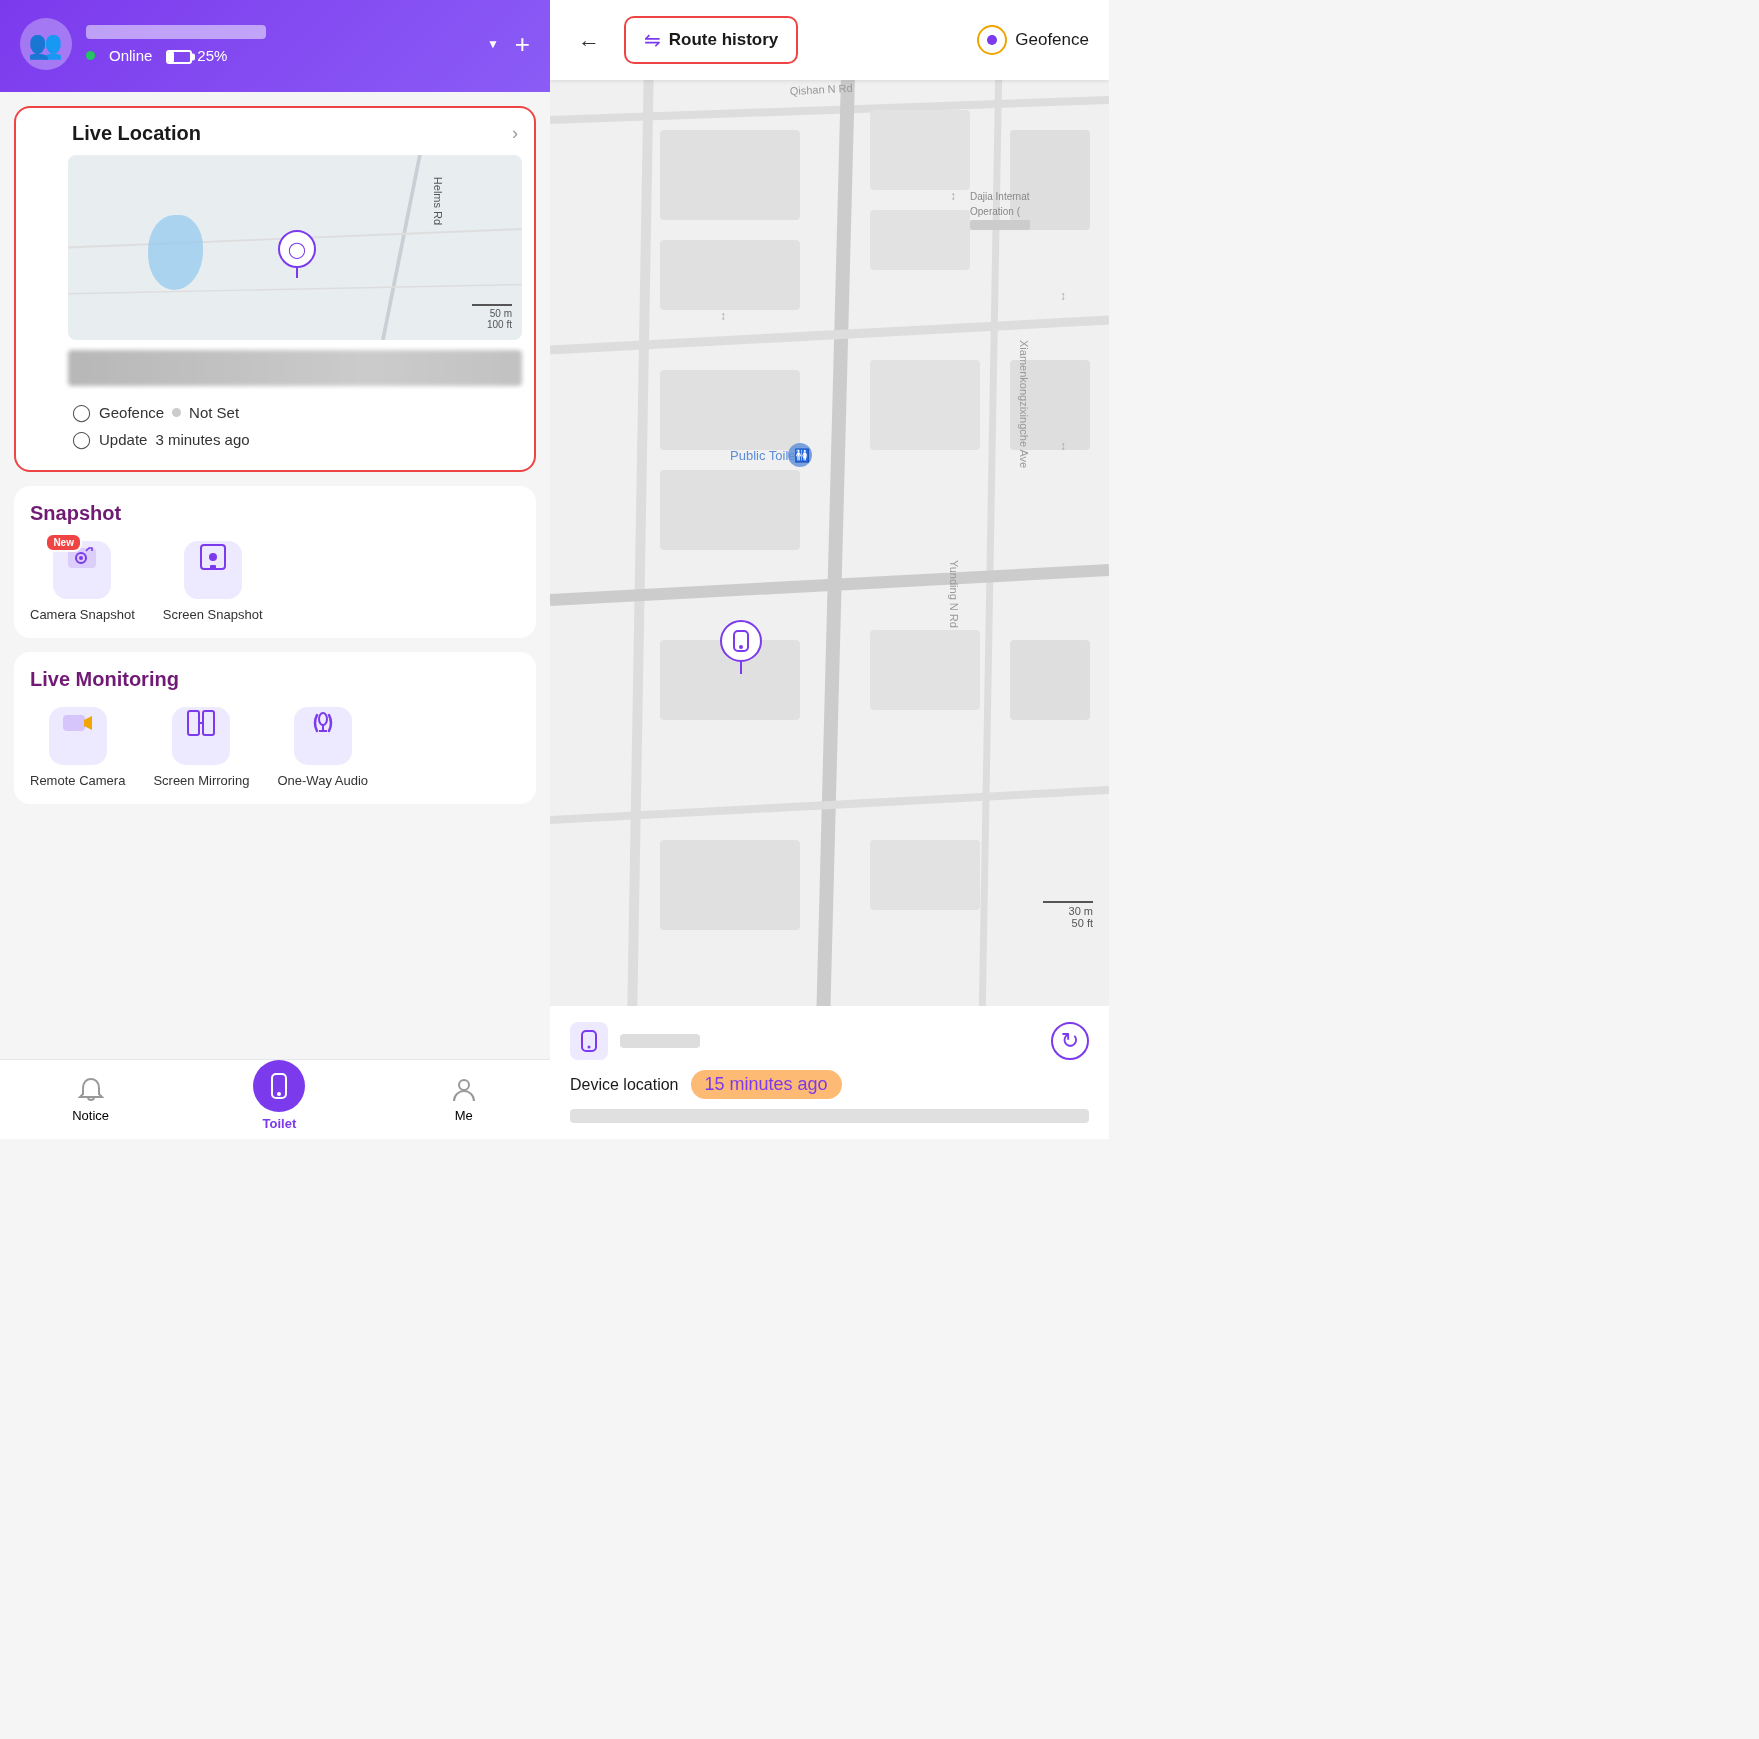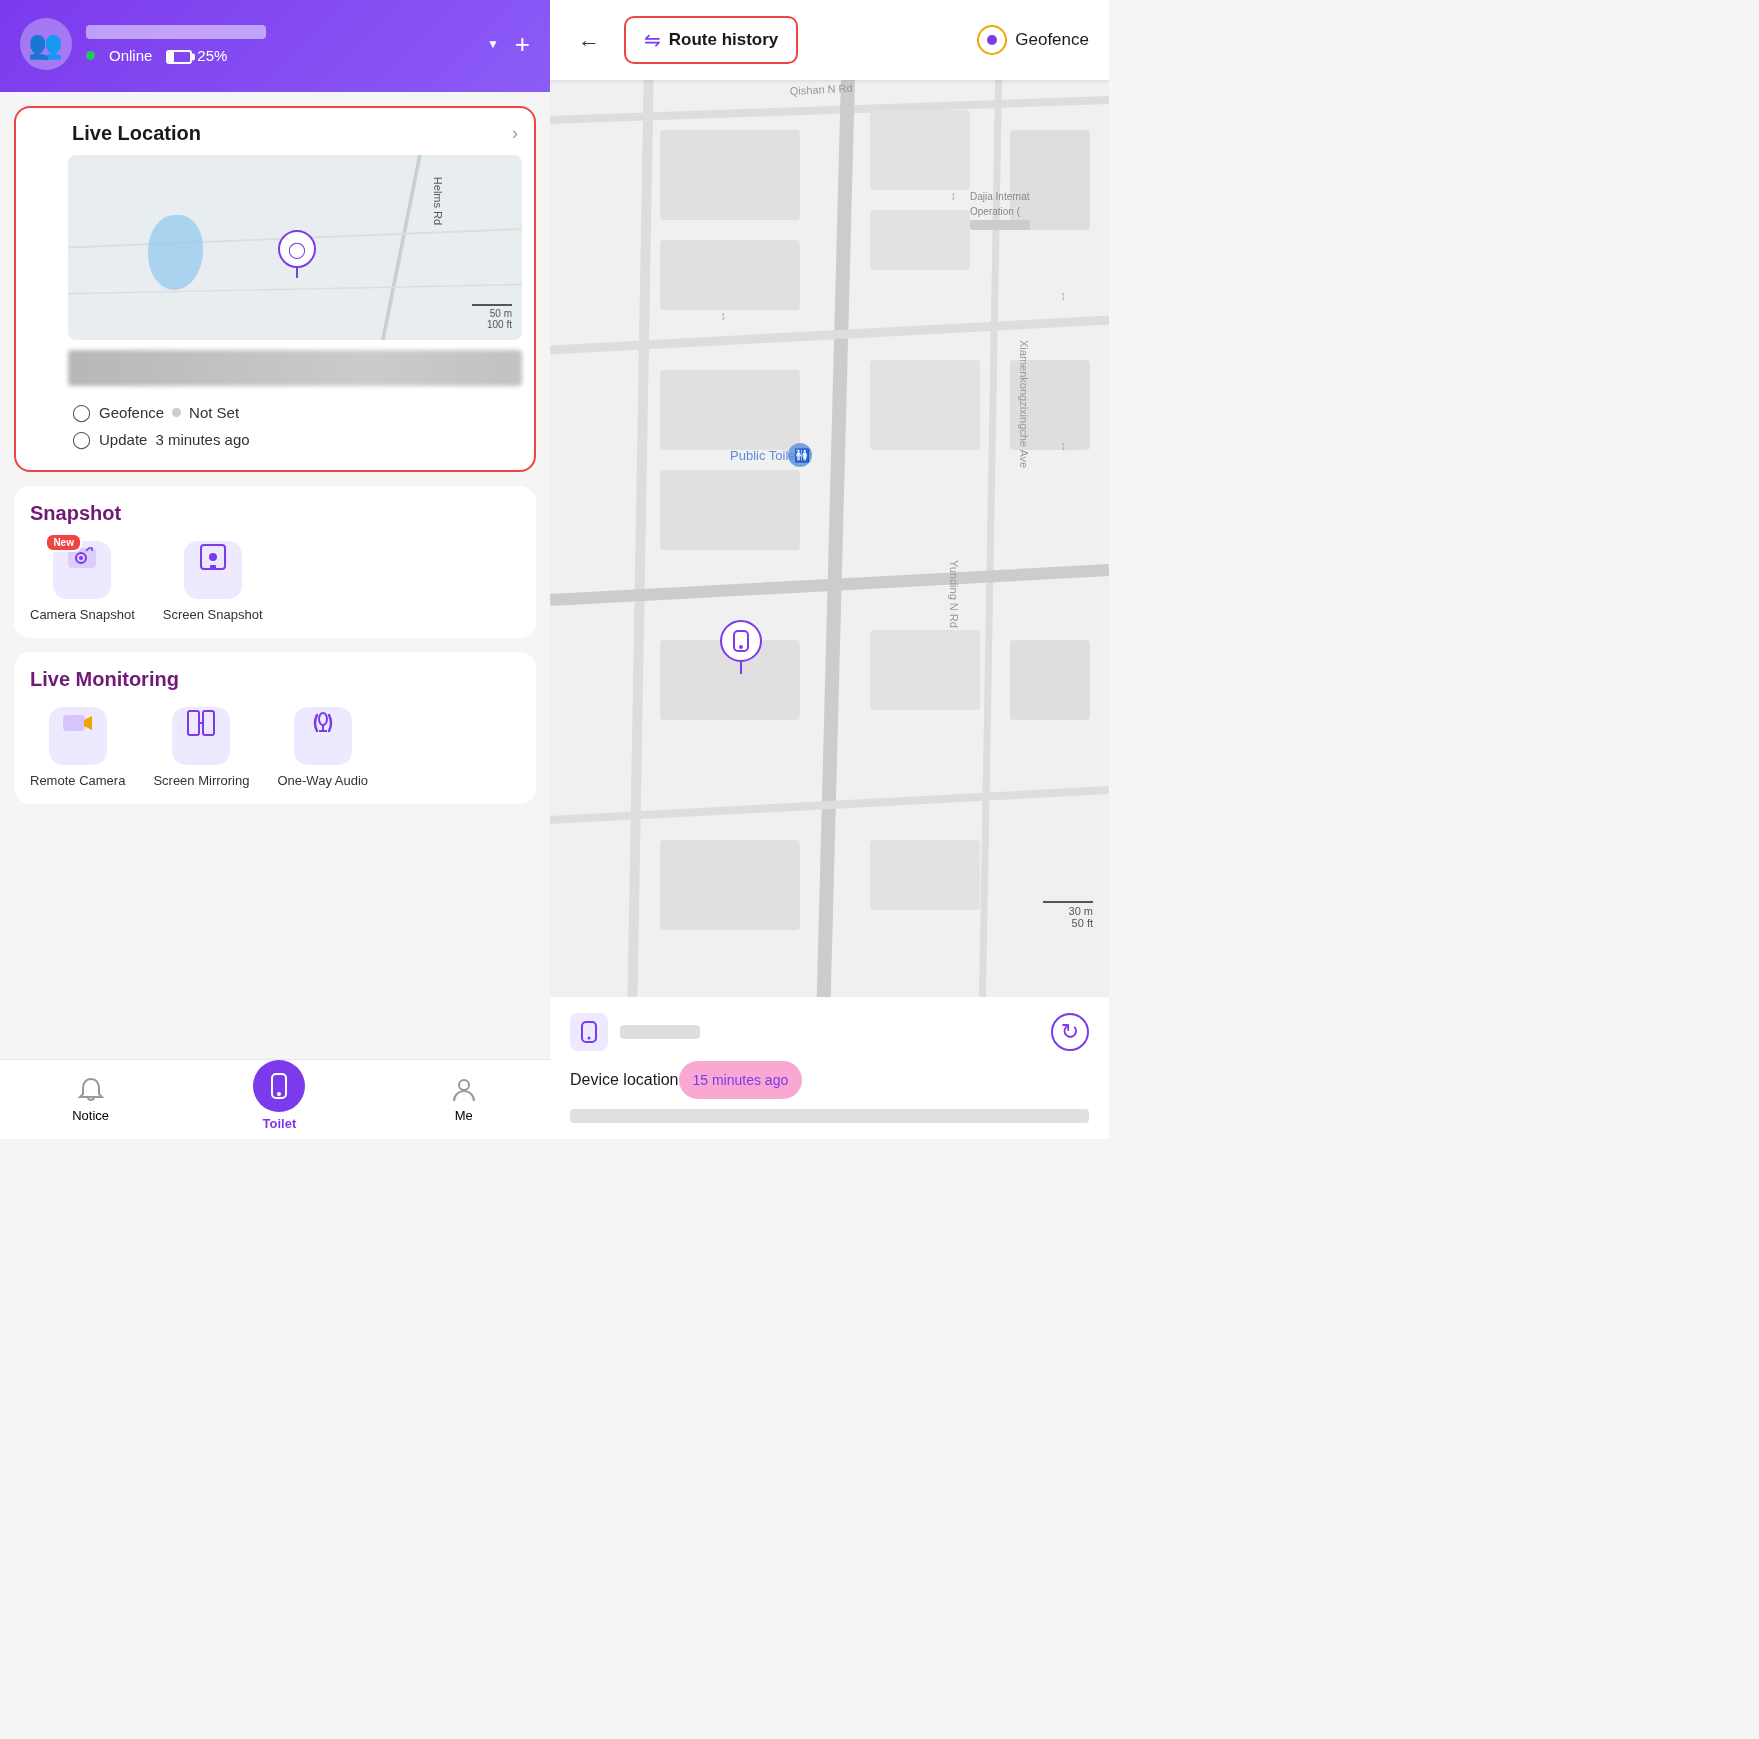--- a/index.html
+++ b/index.html
@@ -521,35 +521,36 @@
       cursor: pointer;
       font-size: 22px;
       color: #7c3aed;
       border: 2px solid #7c3aed;
       border-radius: 50%;
     }
 
     .device-loc-info {
       display: flex;
       align-items: center;
+      gap: 12px;
       margin-top: 10px;
     }
 
     .device-loc-label {
       font-size: 16px;
       color: #1a1a1a;
       font-weight: 500;
     }
 
     .time-badge {
-      background: #f9a8d4;
+      background: #fdba74;
       color: #7c3aed;
-      padding: 11px 14px;
+      padding: 4px 14px;
       border-radius: 20px;
-      font-size: 14px;
+      font-size: 18px;
     }
 
     .address-blur {
       height: 14px;
       background: #e0e0e0;
       border-radius: 4px;
       margin-top: 10px;
     }
 
     

